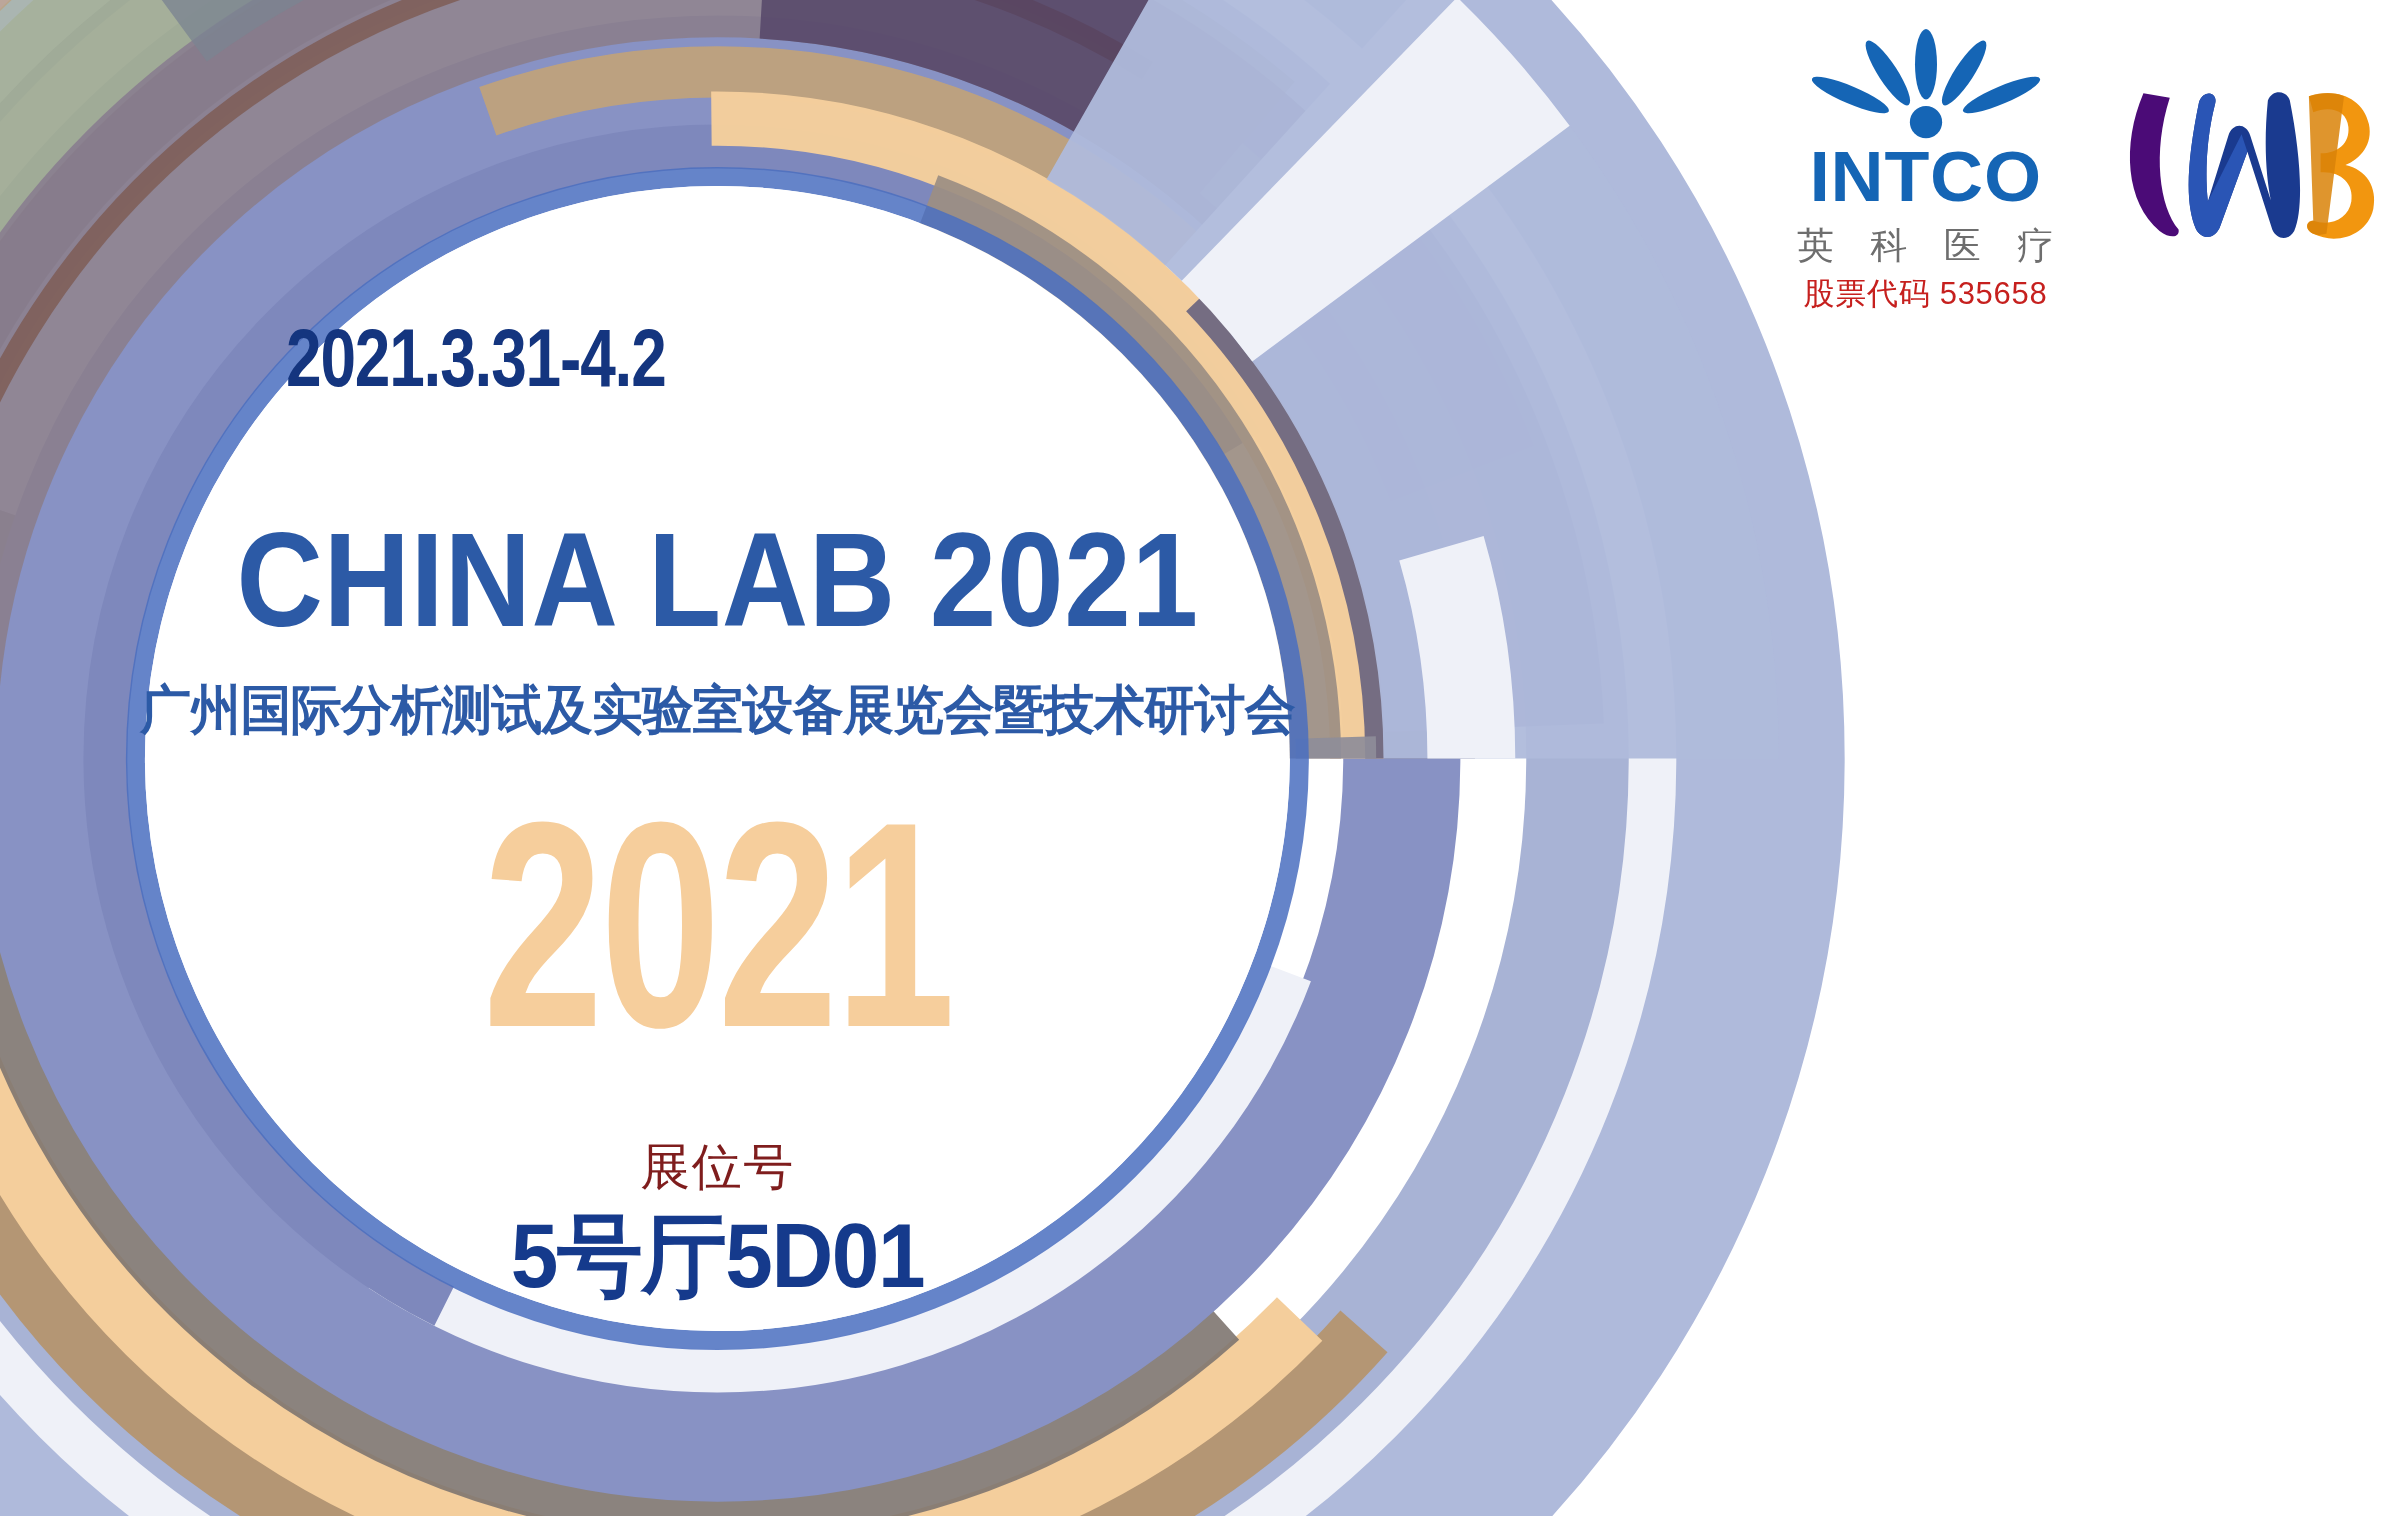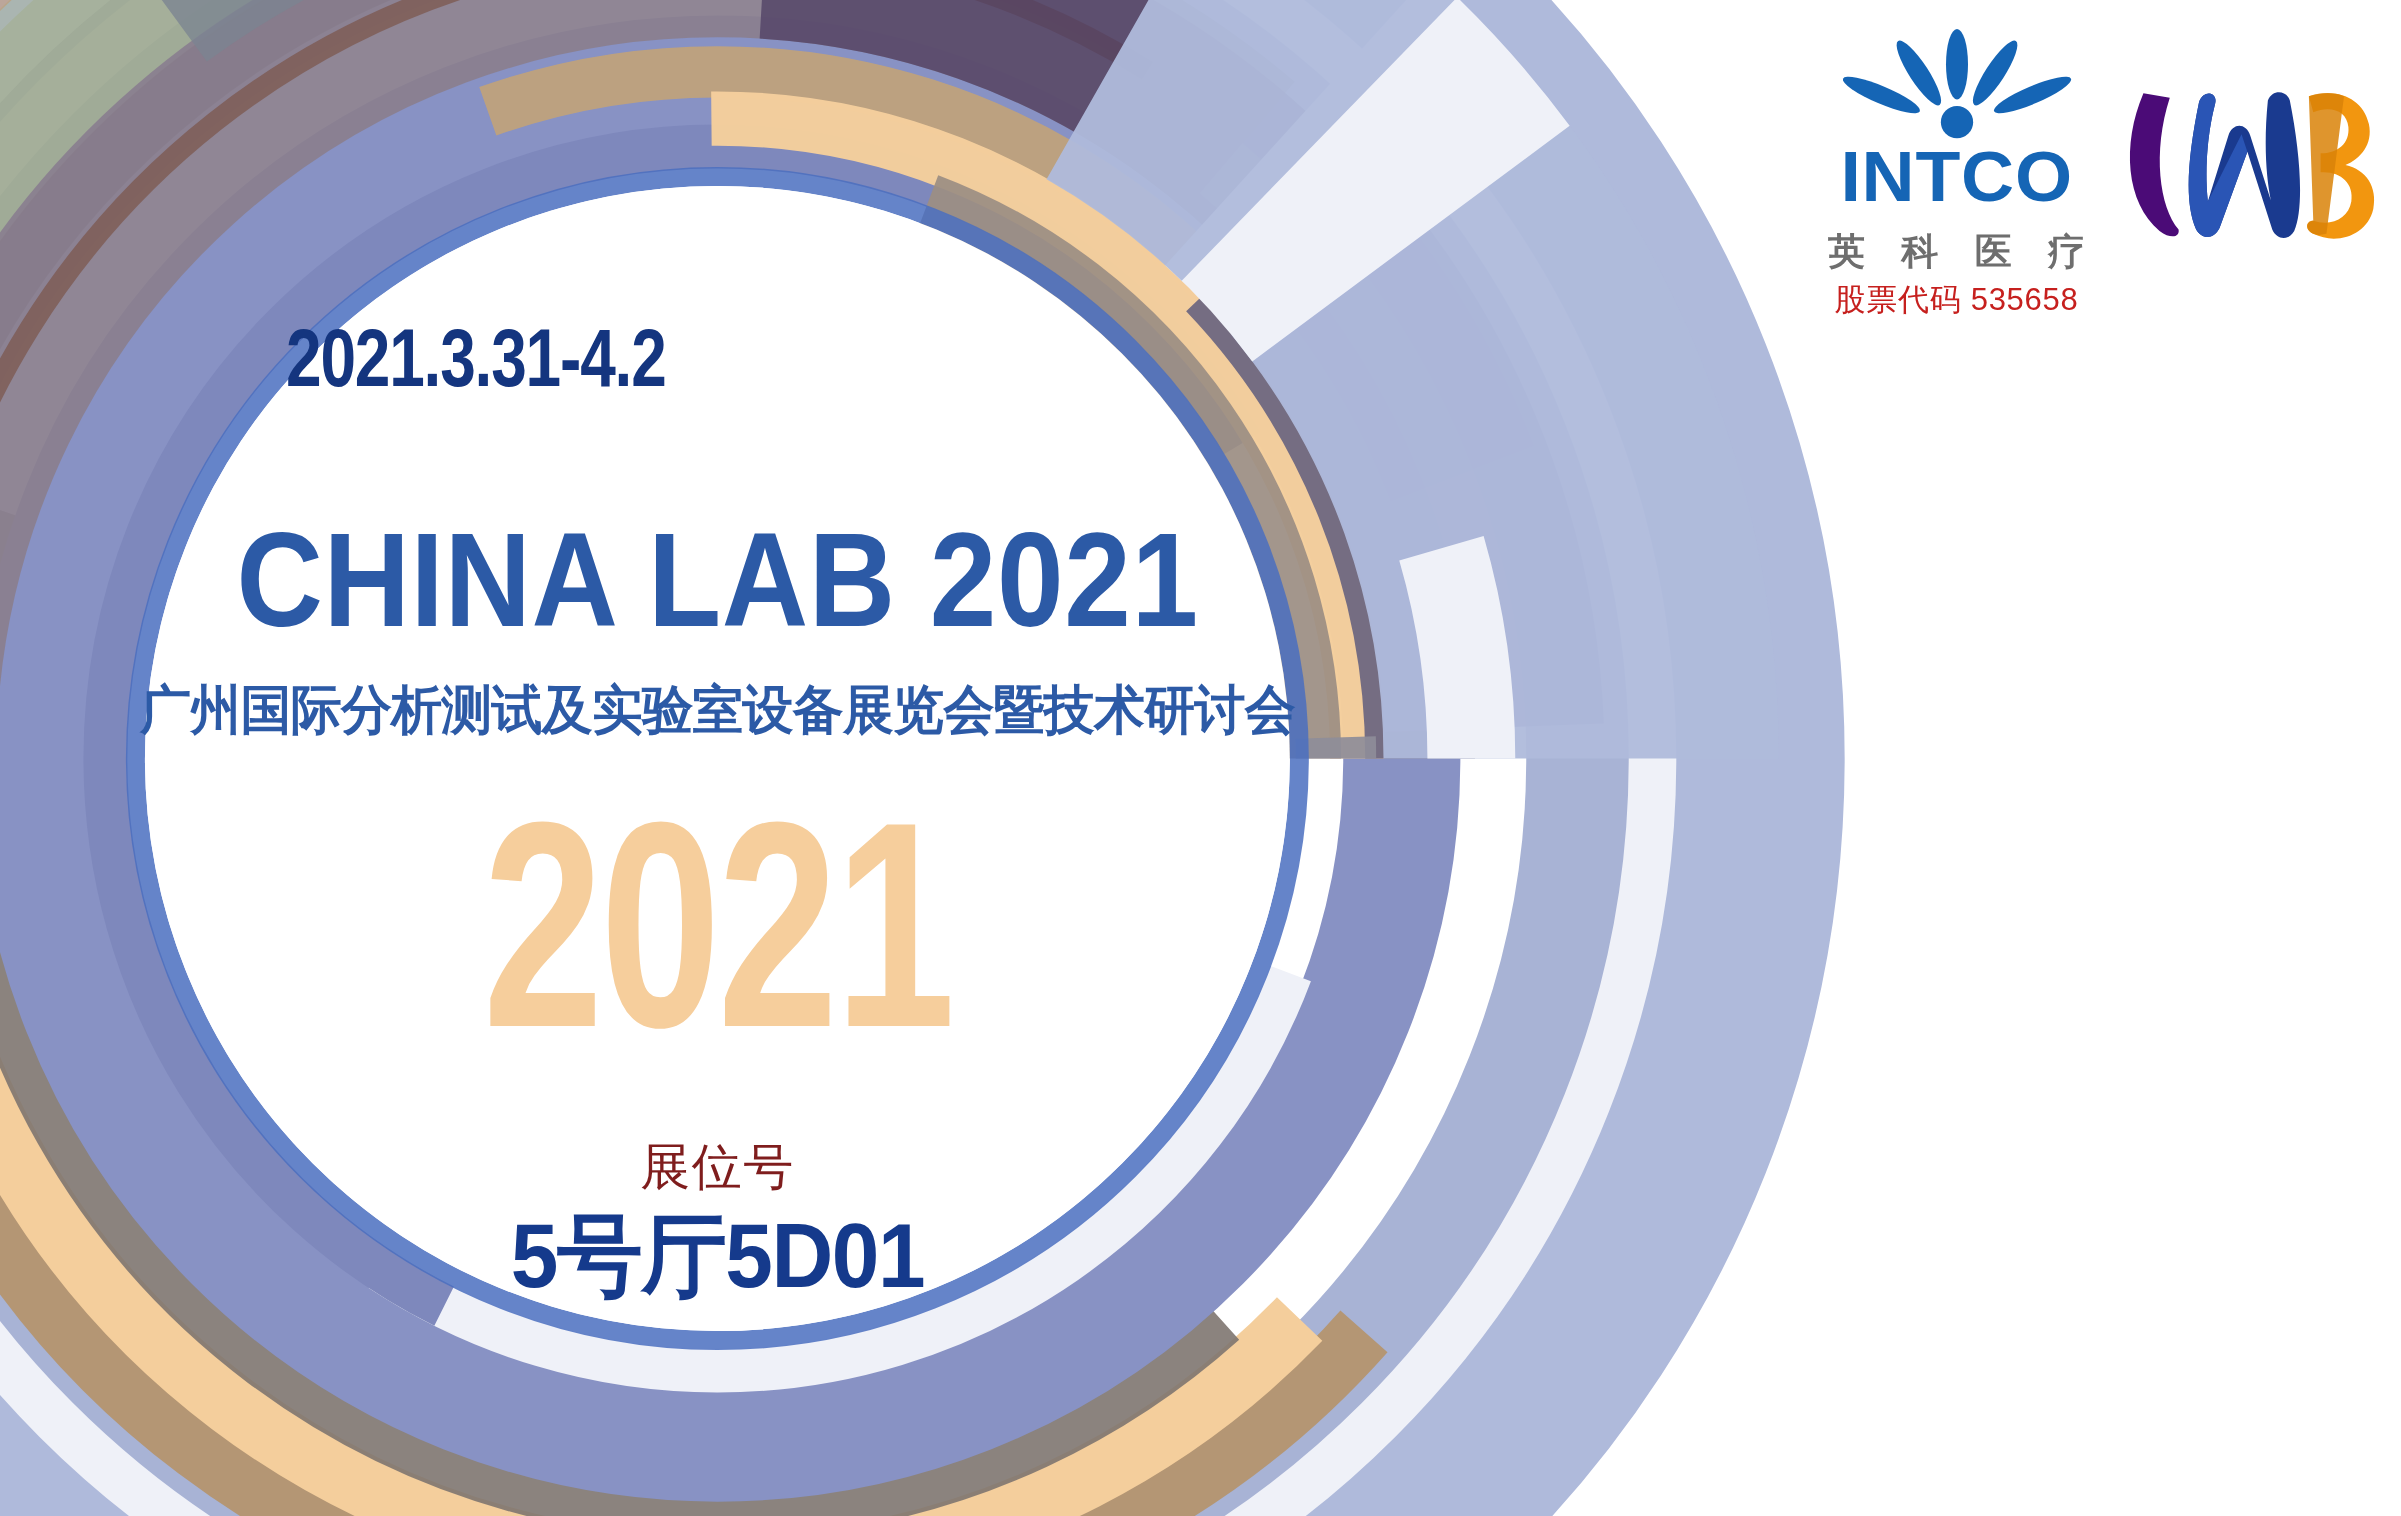--- a/index.html
+++ b/index.html
@@ -123,21 +123,21 @@
     line-height:1;
   }
 
   
   #logo-area{
     position:absolute;
     right:13px;
     top:29px;
     display:flex;
     align-items:flex-start;
-    gap:14px;
+    gap:45px;
     z-index:6;
   }
   #intco-logo{
     display:flex;
     flex-direction:column;
     align-items:center;
     width:293px;
   }
   #intco-burst{ width:242px; height:110px; display:block;}
   #intco-word{
@@ -147,24 +147,23 @@
     letter-spacing:0.7px;
     line-height:1;
     margin-top:2.9px;
     transform:scaleX(1.05);
   }
   #intco-cn{
     font-size:37px;
     color:#6E6E6E;
     letter-spacing:13px;
     line-height:1.25;
-    margin-top:17px;
+    margin-top:11px;
     padding-left:13px;
     white-space:nowrap;
-    font-weight:bold;
   }
   #intco-stock{
     font-size:31px;
     color:#C6201E;
     letter-spacing:0.7px;
     line-height:1.2;
     margin-top:5.9px;
     white-space:nowrap;
   }
   #unb-logo{

